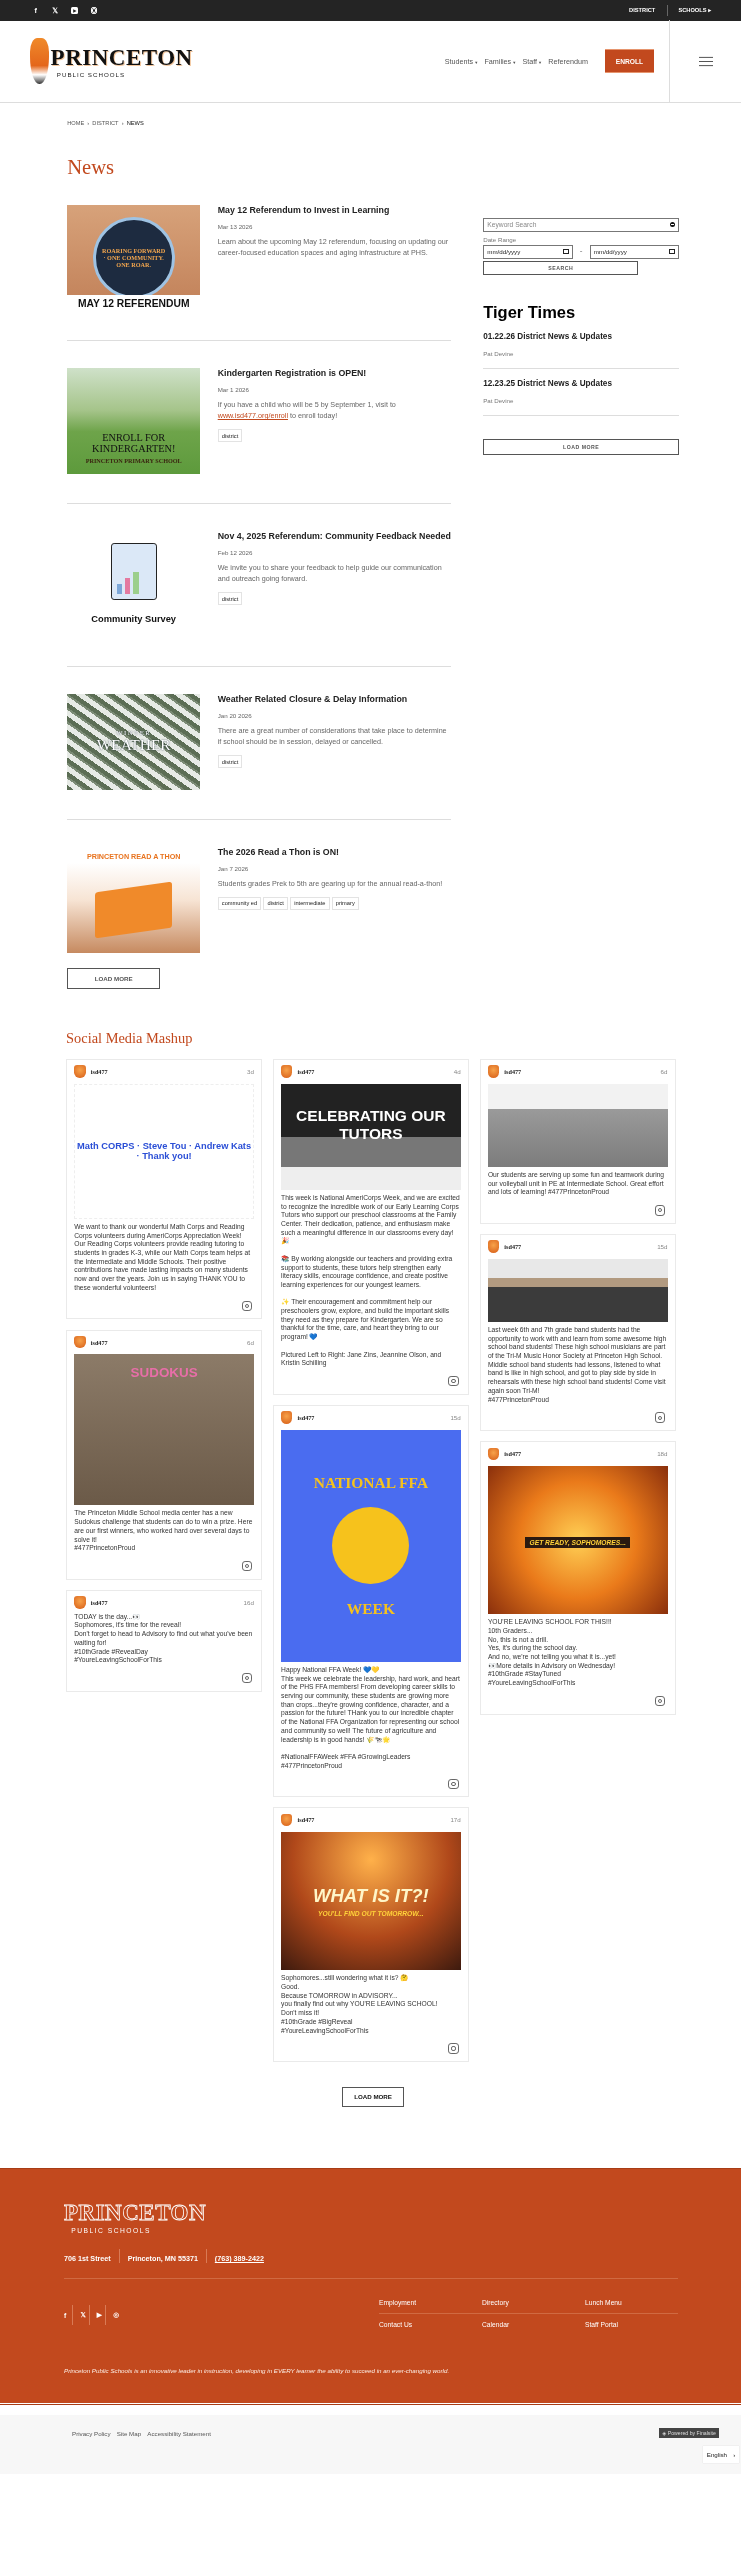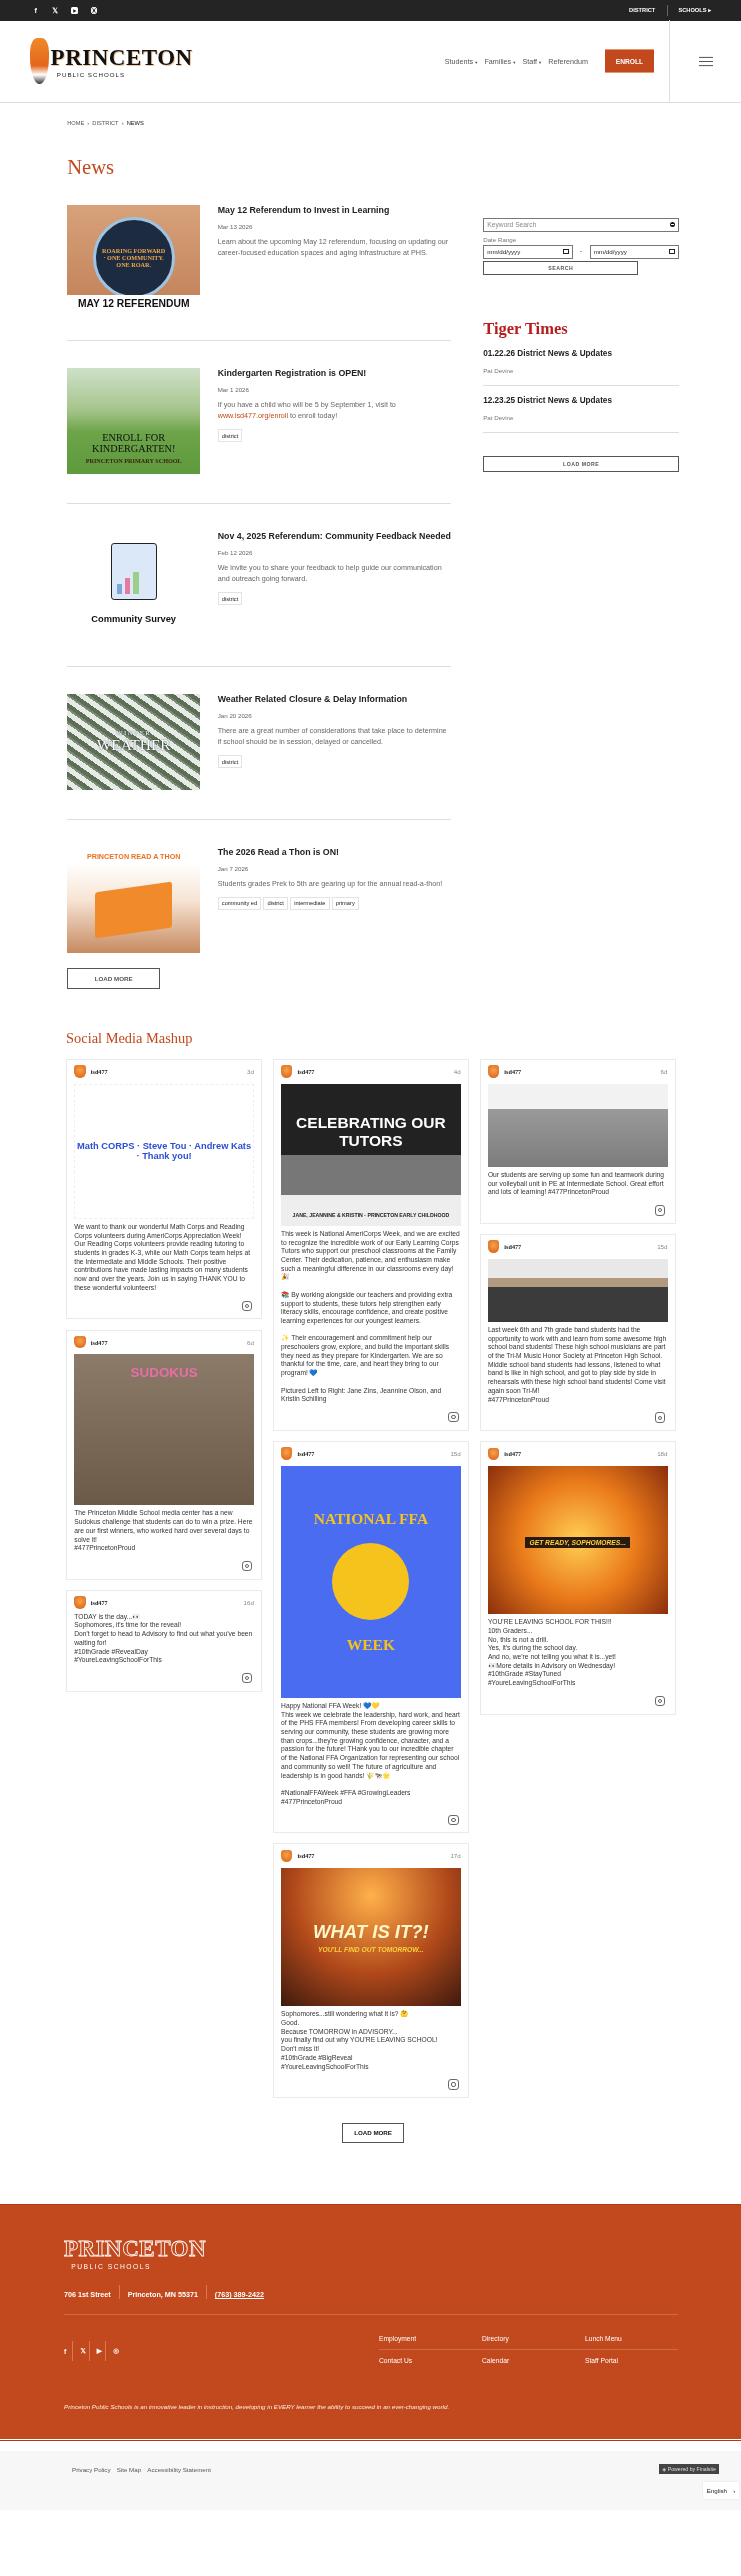--- a/index.html
+++ b/index.html
@@ -28,34 +28,34 @@
 .crumb .cur{color:#111}
 h1.pagetitle{font-family:"Liberation Serif",serif;color:#c2491e;font-size:20.6px;margin-top:30px;font-weight:normal}
 .newsgrid{display:flex;margin-top:26px;gap:32px}
 .newscol{width:384px}
 .art{display:flex;gap:17.5px;padding:0 0 29px;border-bottom:0.5px solid #ddd;margin-bottom:27px}
 .art:last-of-type{border-bottom:none}
 .thumb{width:133px;height:106px;flex-shrink:0;position:relative;overflow:hidden;display:flex;align-items:center;justify-content:center;text-align:center}
 .art .t{font-size:8.8px;font-weight:bold;color:#222;line-height:1.35;margin-top:3.1px}
 .art .d{font-size:6.2px;color:#666;margin-top:6.2px}
 .art .s{font-size:7.2px;color:#666;line-height:1.6;margin-top:6.2px;max-width:232px}
-.art .s a{color:#c2491e;}
+.art .s a{color:#c2491e;text-decoration:underline}
 .tags{display:flex;gap:2.1px;margin-top:7.2px}
 .tag{border:0.5px solid #e3e3e3;padding:2.6px 3.1px;font-size:5.7px;color:#222}
 .btn-out{border:0.5px solid #555;background:#fff;font-size:6.2px;font-weight:bold;color:#555;text-align:center;cursor:pointer}
 .side{width:196px;padding-top:0}
 .kw{width:196px;height:14.4px;border:0.5px solid #777;display:flex;align-items:center;justify-content:space-between;padding:0 3.1px;font-size:6.7px;color:#888;margin-top:13px}
 .kw .clr{width:5.2px;height:5.2px;background:#111;border-radius:50%;position:relative}
 .kw .clr::after{content:"";position:absolute;left:1px;right:1px;top:2.1px;height:1px;background:#fff}
 .dr-label{font-size:6.2px;color:#777;margin-top:4.1px}
 .dr{display:flex;align-items:center;gap:7.2px;margin-top:1.5px}
 .date{width:94px;height:14.4px;border:0.5px solid #777;display:flex;align-items:center;justify-content:space-between;padding:0 3.1px;font-size:6.2px;color:#222}
 .cal{width:5.7px;height:4.6px;border:0.8px solid #222;border-top-width:1.5px}
 .srch{width:155px;height:14.4px;line-height:13.4px;margin-top:2.1px;font-size:5.2px;letter-spacing:0.5px}
-h2.tt{font-family:Liberation Serif, serif;color:#b91c1c;font-size:16.5px;margin-top:44px}
+h2.tt{font-family:Liberation Sans, sans-serif;color:#000000;font-size:16.5px;margin-top:28px}
 .tt-item{border-bottom:0.5px solid #ddd;padding:9.3px 0 11.3px}
 .tt-item:first-of-type{padding-top:5.2px}
 .tt-item .h{font-size:8.2px;font-weight:bold}
 .tt-item .a{font-size:6.2px;color:#777;margin-top:9.3px}
 .side-more{width:196px;height:15.5px;line-height:14.4px;font-size:5.2px;letter-spacing:0.5px;margin-top:23px}
 .section-social{width:618px;margin:12px auto;padding-left:4.1px}
 h2.smm{font-family:"Liberation Serif",serif;color:#c2491e;font-size:14.4px;margin-top:41px;font-weight:normal}
 .cols{display:flex;gap:10.8px;margin-top:12.4px;align-items:flex-start}
 .col{width:196px;display:flex;flex-direction:column;gap:10.3px}
 .card{border:0.5px solid #eaeaea;padding:5.2px 7.2px 5.2px}
@@ -292,21 +292,21 @@
       </div>
     </div>
 
     <div class="col">
       <div class="card">
         <div class="card-h">
             <span class="av"></span>
             <span>isd477</span>
             <span class="age">4d</span>
           </div>
-        <div class="img" style="height:142px;background:linear-gradient(#222 0 50%,#777 50% 78%,#eee 78%);color:#fff;font-size:15.5px;justify-content:center;padding-top:23px">
+        <div class="img" style="height:106px;background:linear-gradient(#222 0 50%,#777 50% 78%,#eee 78%);color:#fff;font-size:15.5px;justify-content:space-between;padding-top:23px">
           <span>CELEBRATING OUR TUTORS</span>
           <span style="font-size:5.2px;color:#222;margin-top:62px">JANE, JEANNINE &amp; KRISTIN · PRINCETON EARLY CHILDHOOD</span>
         </div>
         <div class="cap">This week is National AmeriCorps Week, and we are excited to recognize the incredible work of our Early Learning Corps Tutors who support our preschool classrooms at the Family Center. Their dedication, patience, and enthusiasm make such a meaningful difference in our classrooms every day! 🎉
 
 📚 By working alongside our teachers and providing extra support to students, these tutors help strengthen early literacy skills, encourage confidence, and create positive learning experiences for our youngest learners.
 
 ✨ Their encouragement and commitment help our preschoolers grow, explore, and build the important skills they need as they prepare for Kindergarten. We are so thankful for the time, care, and heart they bring to our program! 💙
 
 Pictured Left to Right: Jane Zins, Jeannine Olson, and Kristin Schilling</div>

